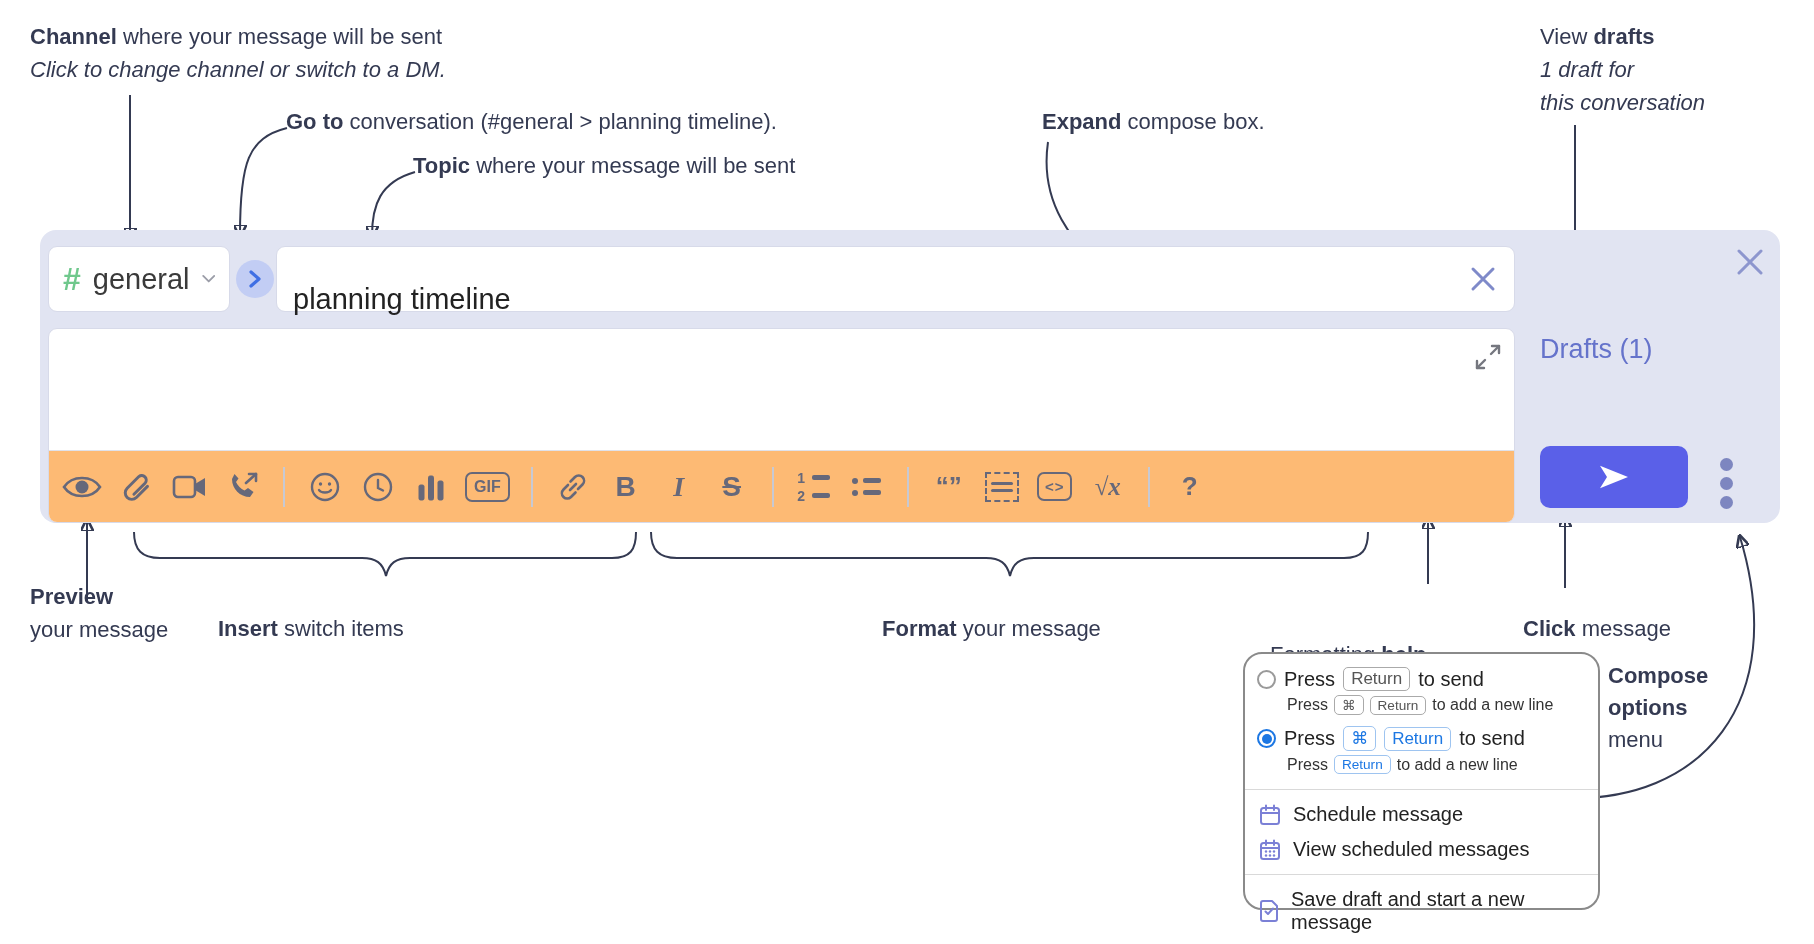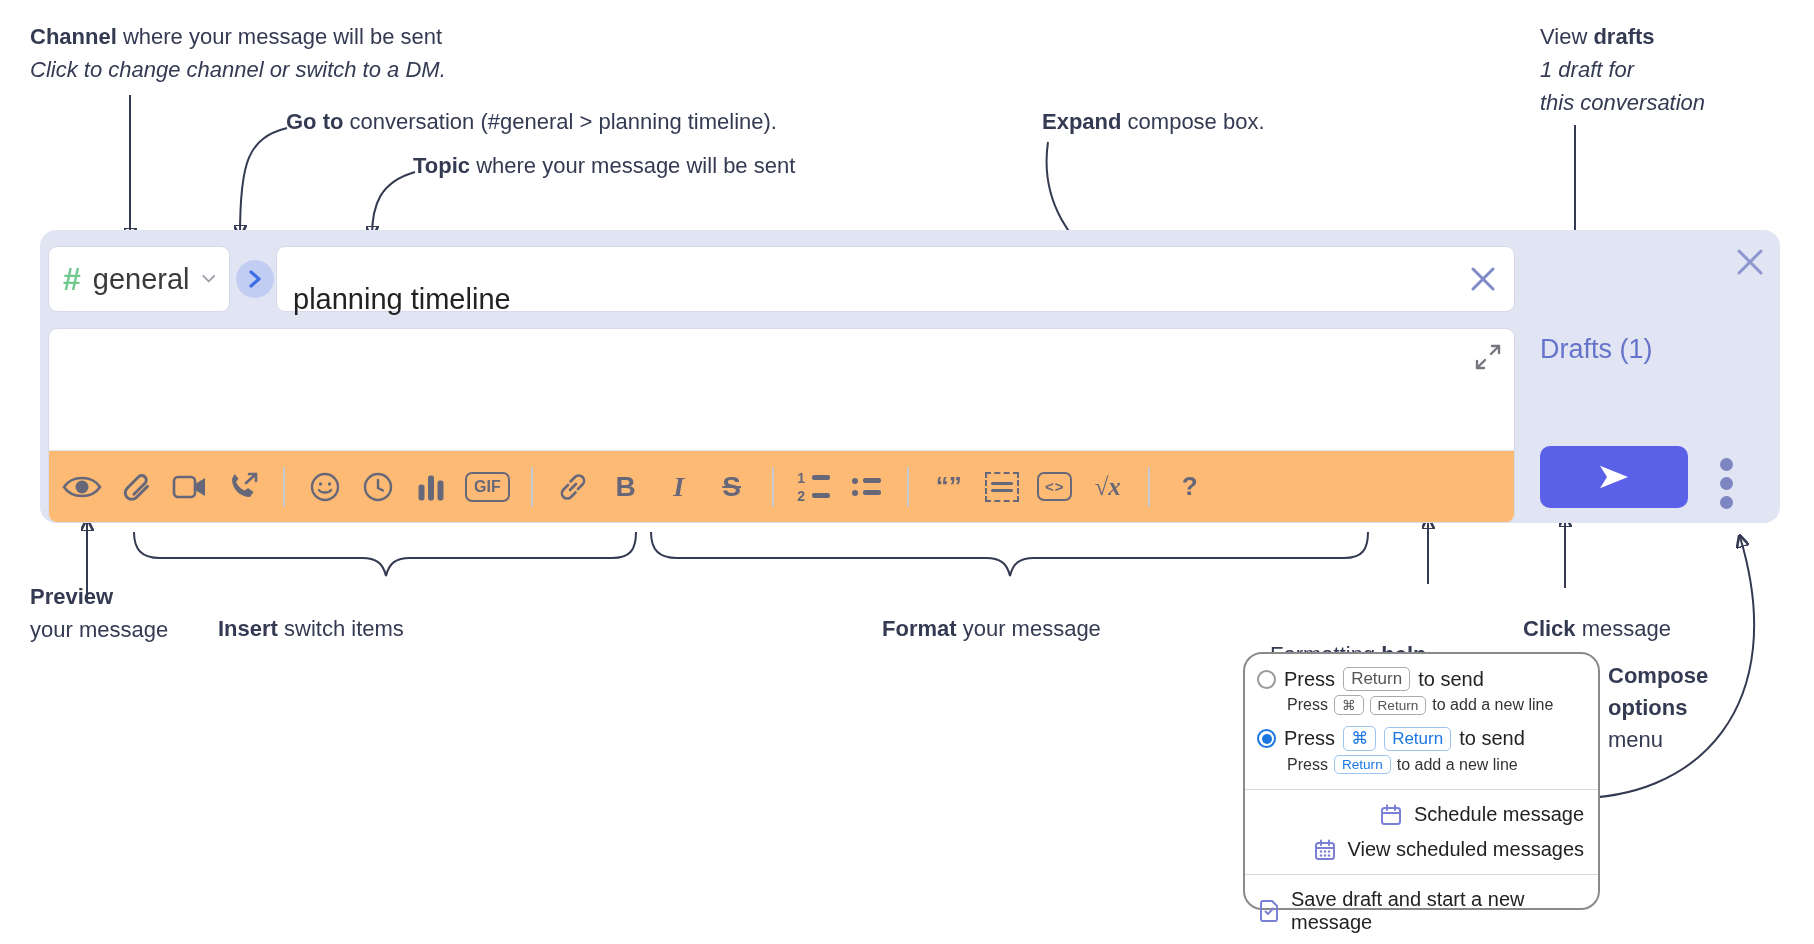--- a/index.html
+++ b/index.html
@@ -69,21 +69,21 @@
   .opt { padding:3px 12px 6px 12px; }
   .opt-main { display:flex; align-items:center; gap:8px; font-size:20px; color:#222; }
   .opt-sub { display:flex; align-items:center; gap:6px; font-size:16px; color:#333; margin:4px 0 2px 30px; }
   .radio { width:19px; height:19px; border-radius:50%; border:2px solid #9a9a9a; flex:none; position:relative; cursor:pointer; }
   .radio.sel { border-color:#1c77e3; }
   .radio.sel::after { content:""; position:absolute; left:2.5px; top:2.5px; width:10px; height:10px;
     border-radius:50%; background:#1c77e3; }
   .key { border:1.5px solid #aaa; border-radius:5px; padding:1px 7px; font-size:0.85em; color:#555; background:#fff; }
   .key.blue { color:#1c77e3; border-color:#9ec4f0; }
   .pdiv { height:1px; background:#d9d9d9; margin:7px 0; }
-  .pitem { display:flex; align-items:center; gap:12px; font-size:20px; color:#222; padding:6px 14px; cursor:pointer;justify-content:flex-end; }
+  .pitem { display:flex; align-items:center; gap:12px; font-size:20px; color:#222; padding:6px 14px; cursor:pointer; }
   .pitem svg { flex:none; }
 </style>
 </head>
 <body>
 
 <div id="page">
 
   <svg id="connectors">
     <defs>
       <marker id="arr" viewBox="0 0 10 10" refX="8" refY="5" markerWidth="6.5" markerHeight="6.5" orient="auto-start-reverse">

